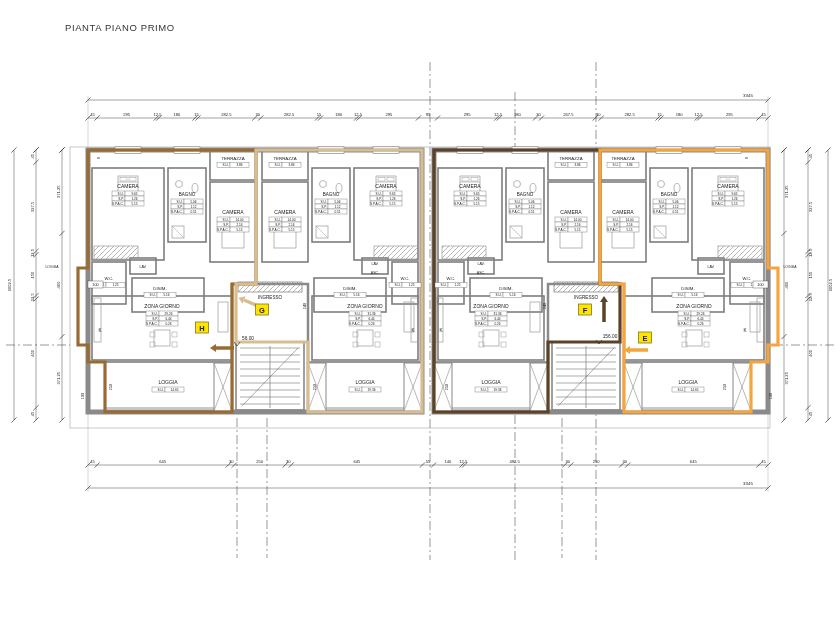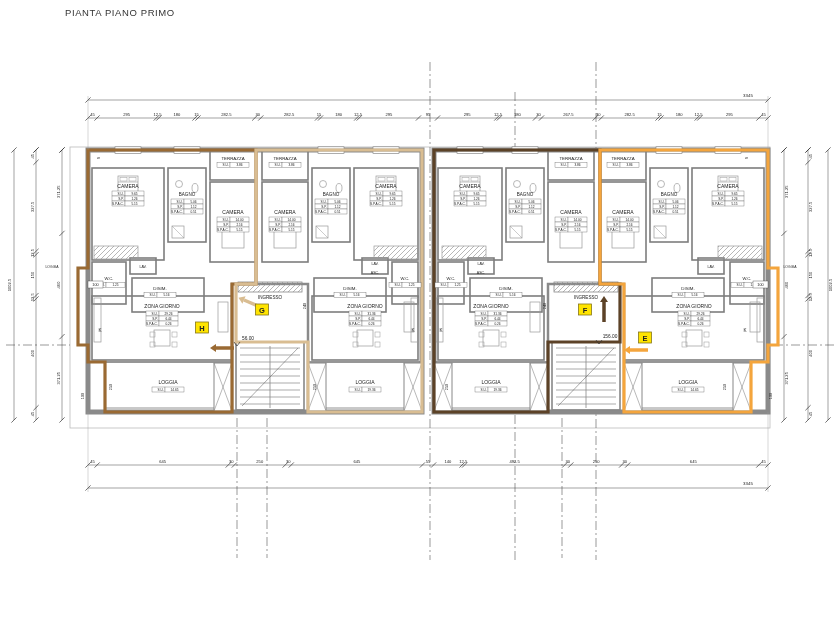--- a/index.html
+++ b/index.html
@@ -1,18 +1,18 @@
 <!DOCTYPE html>
 <html><head>
 <meta charset="utf-8">
 <style>
   html,body{margin:0;padding:0;background:#ffffff;}
   #stage{position:relative;width:840px;height:630px;background:#fff;overflow:hidden;
          font-family:"Liberation Sans",sans-serif;}
-  #title{position:absolute;left:65px;top:7px;font-size:9.5px;letter-spacing:.6px;color:#333;}
+  #title{position:absolute;left:65px;top:22px;font-size:9.5px;letter-spacing:.6px;color:#333;}
   svg{position:absolute;left:0;top:0;}
   text{font-family:"Liberation Sans",sans-serif;}
 </style>
 </head>
 <body>
 
 <div id="stage">
   <div id="title">PIANTA PIANO PRIMO</div>
   <svg id="plan" width="840" height="630" viewBox="0 0 840 630">
       <defs>

